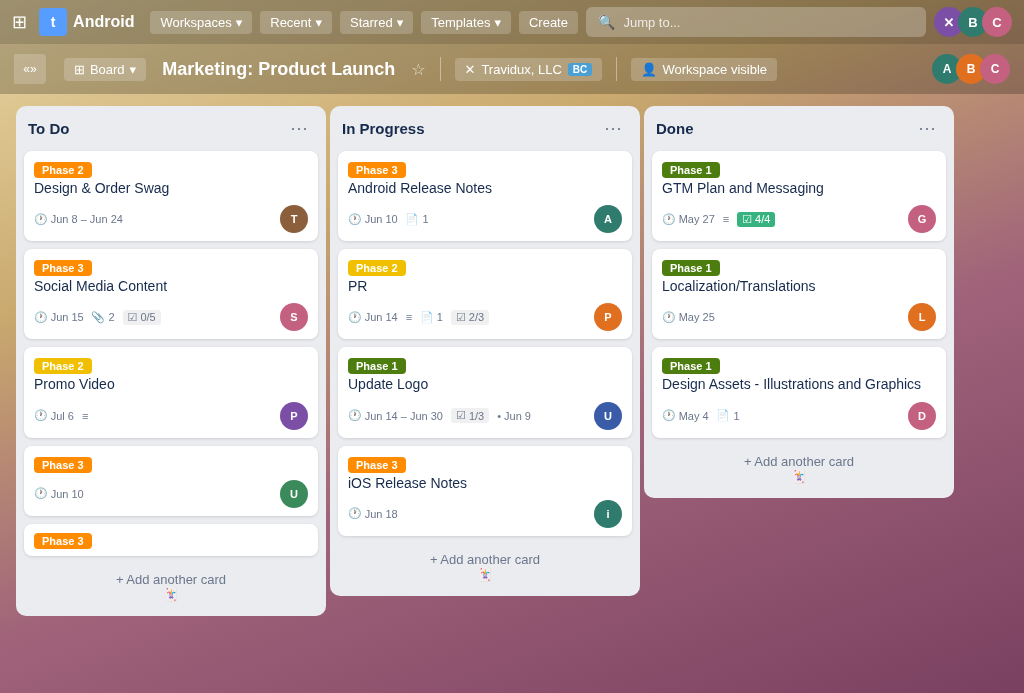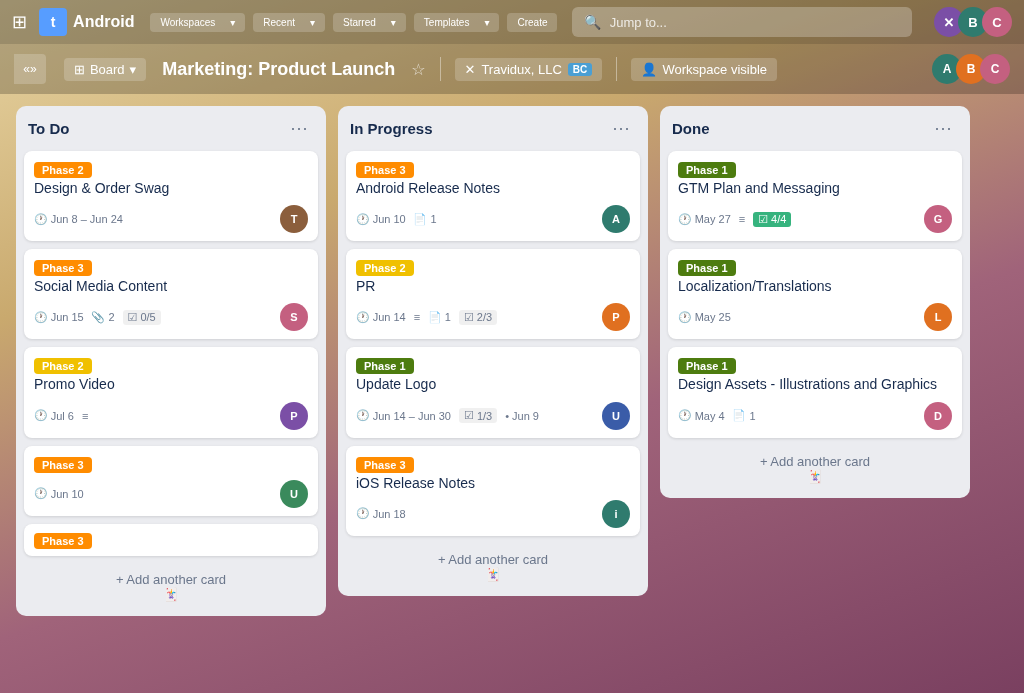--- a/index.html
+++ b/index.html
@@ -28,21 +28,21 @@
     .nav-grid-icon { color: white; font-size: 18px; cursor: pointer; margin-right: 4px; }
     .trello-logo {
       display: flex; align-items: center; gap: 6px; color: white; font-weight: 700; font-size: 16px; margin-right: 8px;
     }
     .trello-logo-icon {
       width: 28px; height: 28px; background: #579DFF; border-radius: 4px;
       display: flex; align-items: center; justify-content: center; color: white; font-weight: 900; font-size: 14px;
     }
     .nav-btn {
       background: rgba(255,255,255,0.2); border: none; color: white; padding: 4px 10px; border-radius: 4px;
-      cursor: pointer; font-size: 10px; display: flex; align-items: flex-end; gap: 15px;
+      cursor: pointer; font-size: 13px; display: flex; align-items: flex-end; gap: 4px;
     }
     .search-bar {
       flex: 1; max-width: 340px; margin: 0 auto;
       background: rgba(255,255,255,0.25); border: none; border-radius: 6px;
       display: flex; align-items: center; padding: 0 12px; gap: 8px; color: white; height: 30px; cursor: text;
     }
     .search-bar input {
       background: transparent; border: none; color: white; font-size: 13px; outline: none; width: 100%;
     }
     .search-bar input::placeholder { color: rgba(255,255,255,0.8); }
@@ -80,21 +80,21 @@
       border-radius: 4px; padding: 4px 10px; color: white; font-size: 13px; cursor: pointer;
     }
     .sub-right { margin-left: auto; }
 
     
     .board-area {
       flex: 1;
       display: flex;
       align-items: flex-start;
       padding: 12px 16px;
-      gap: 12px;
+      gap: 4px;
       overflow-x: auto;
       overflow-y: hidden;
     }
 
     
     .sidebar-toggle {
       position: absolute;
       left: 0; top: 94px;
       width: 32px; height: 30px;
       background: rgba(255,255,255,0.2);

